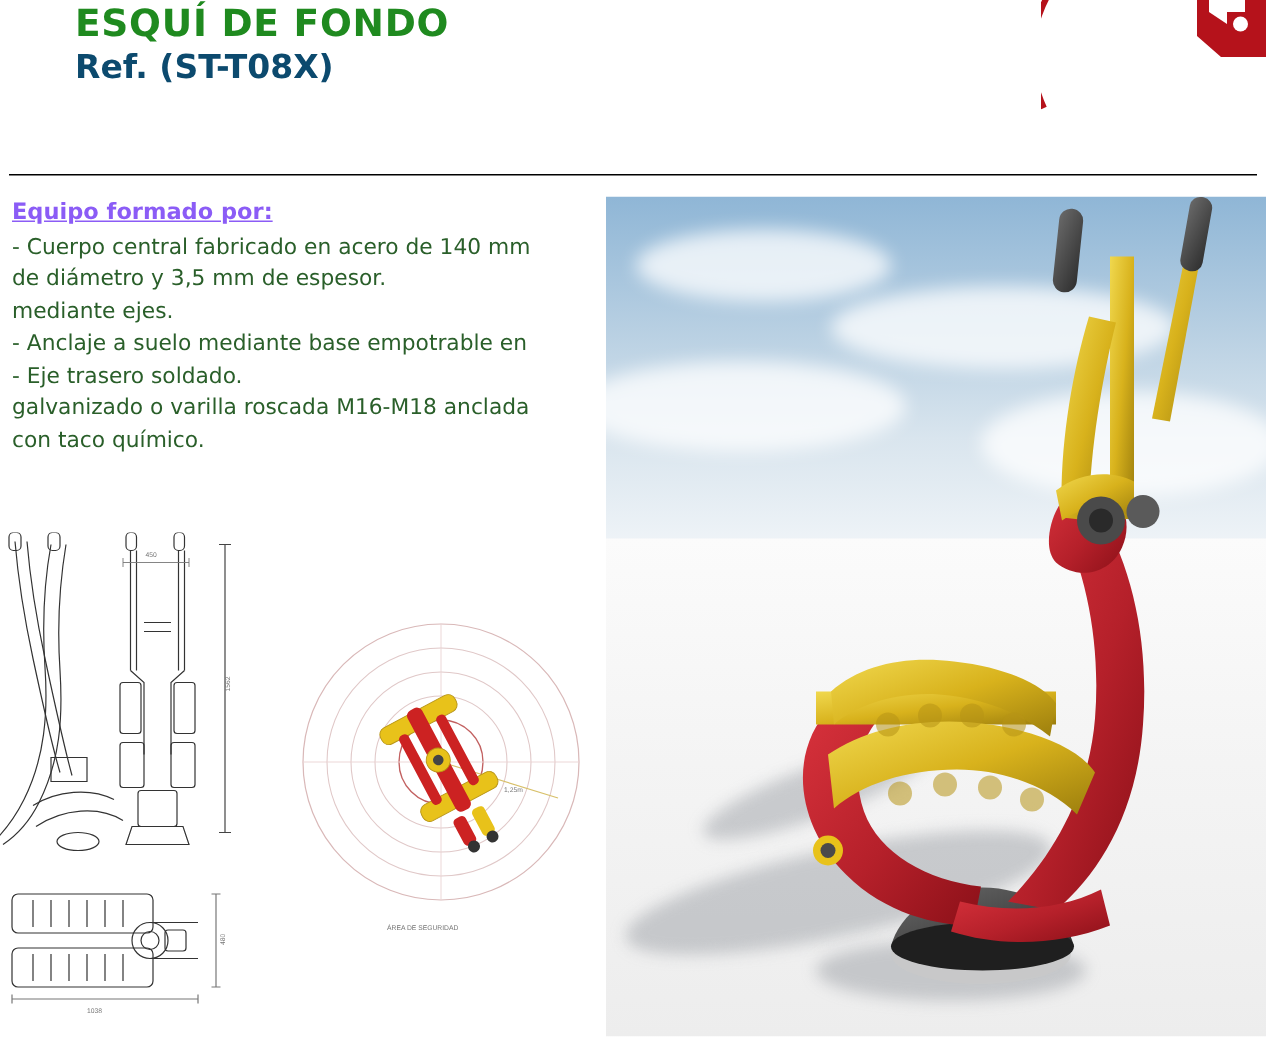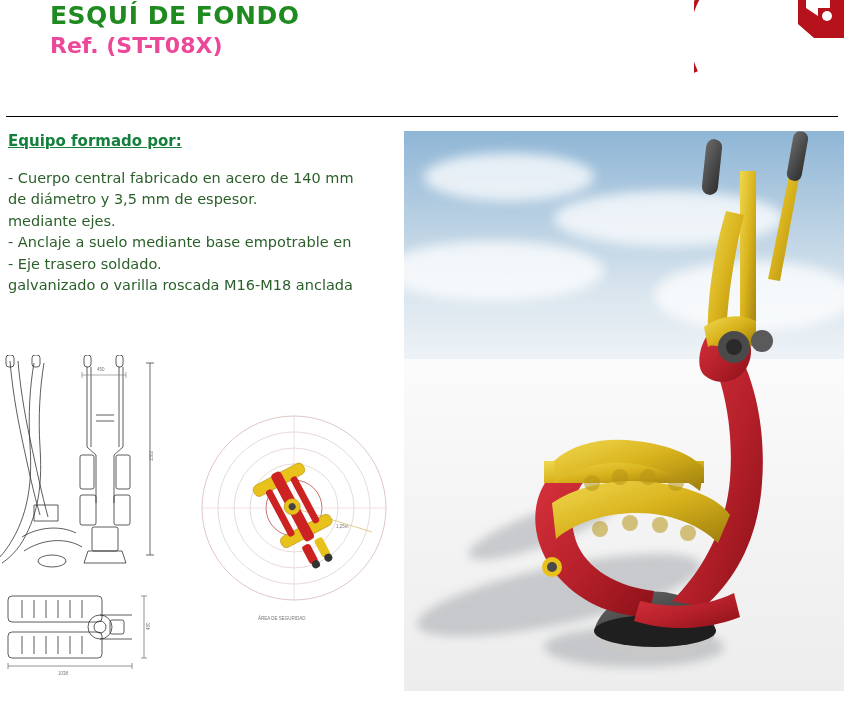--- a/index.html
+++ b/index.html
@@ -29,21 +29,21 @@
     color: #1f8a1f;
     letter-spacing: 0.5px;
     line-height: 28px;
     margin: 0;
     padding-top: 2px;
   }
   .title-ref {
     font-family: "DejaVu Sans", sans-serif;
     font-weight: bold;
     font-size: 22px;
-    color: #ec4899;
+    color: #0c4a6e;
     line-height: 27px;
     margin: 0;
     padding-top: 2px;
   }
   .title-med {
     font-family: "DejaVu Sans", sans-serif;
     font-size: 22px;
     color: #1f8a1f;
     line-height: 27px;
     margin: 0;
@@ -74,22 +74,22 @@
     width: 400px;
     font-family: "DejaVu Sans", sans-serif;
     color: #2a5f2a;
     font-size: 14.5px;
     line-height: 21.5px;
   }
   .desc-head {
     font-weight: bold;
     text-decoration: underline;
     font-size: 15px;
-    color: #15803d;
-    margin-bottom: 15px;
+    color: #8b5cf6;
+    margin-bottom: 2px;
     display: block;
   }
   .desc-line { display: block; white-space: nowrap; }
 
   
   .photo {
     position: absolute;
     left: 404px; top: 131px;
     width: 440px; height: 560px;
     overflow: hidden;
@@ -166,20 +166,21 @@
   <div class="hr-main"></div>
 
   <div class="desc">
     <span class="desc-head">Equipo formado por:</span>
     <span class="desc-line">- Cuerpo central fabricado en acero de 140 mm</span>
     <span class="desc-line">de diámetro y 3,5 mm de espesor.</span>
     <span class="desc-line">mediante ejes.</span>
     <span class="desc-line">- Anclaje a suelo mediante base empotrable en</span>
     <span class="desc-line">- Eje trasero soldado.</span>
     <span class="desc-line">galvanizado o varilla roscada M16-M18 anclada</span>
+    <span class="desc-line">con taco químico.</span>
   </div>
 
   <div class="photo">
     <div class="sky"></div>
     <div class="cloud" style="left:20px;  top:22px;  width:170px; height:48px;"></div>
     <div class="cloud" style="left:150px; top:60px;  width:230px; height:55px;"></div>
     <div class="cloud" style="left:-20px; top:110px; width:220px; height:60px;"></div>
     <div class="cloud" style="left:250px; top:130px; width:200px; height:70px;"></div>
     <div class="ground"></div>
 

